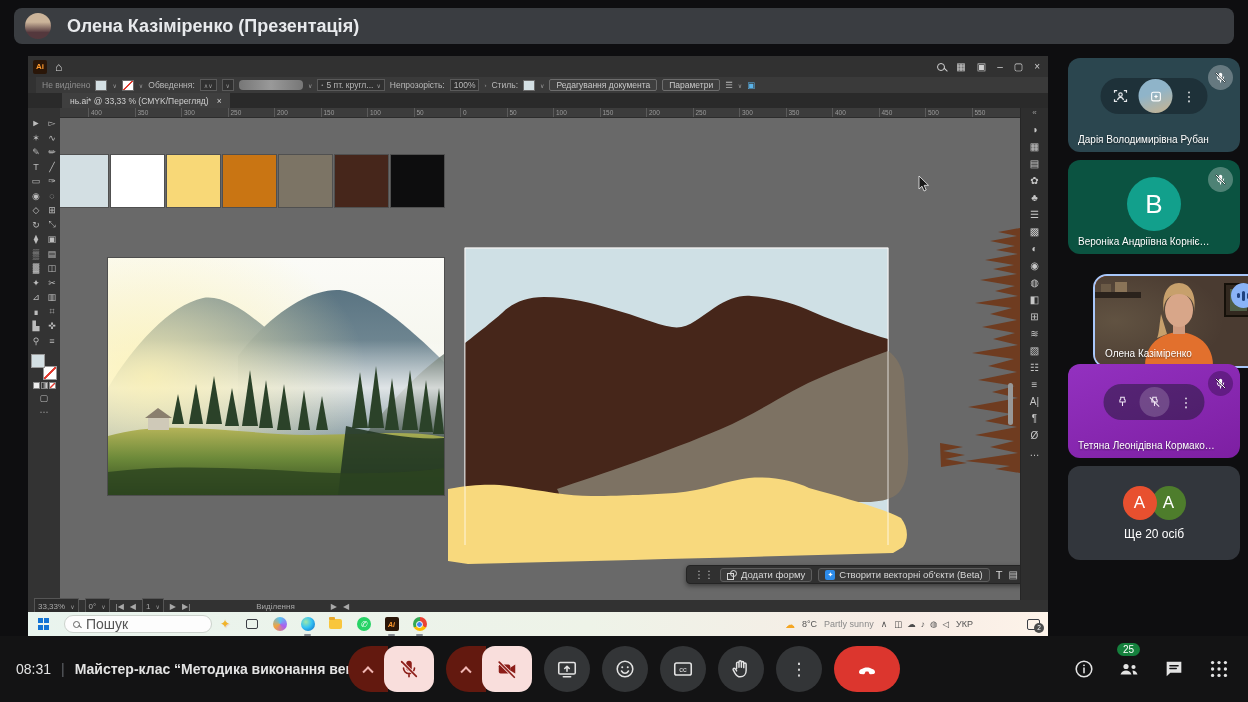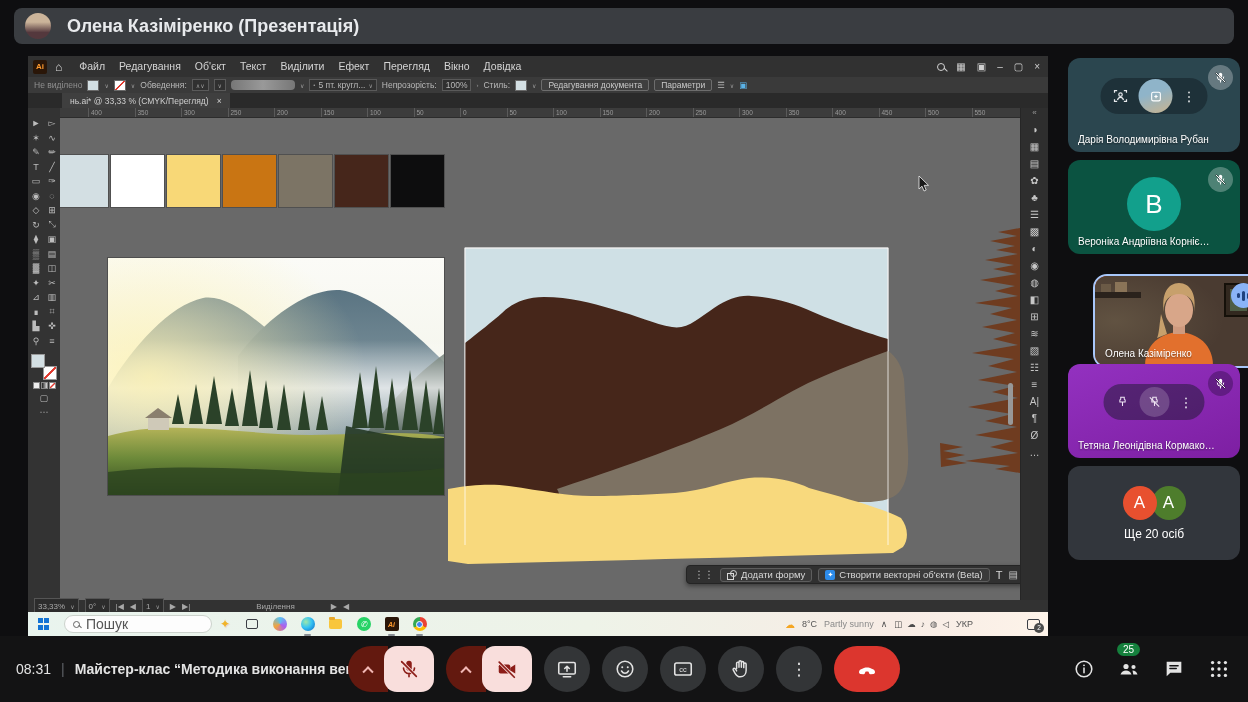--- a/index.html
+++ b/index.html
@@ -17,21 +17,21 @@
   .ai-window{left:28px;top:56px;width:1020px;height:556px;background:#323232;}
   .ai-titlebar{position:absolute;left:0;top:0;right:0;height:21px;background:#313131;display:flex;align-items:center;}
   .ai-logo{width:14px;height:14px;margin-left:5px;background:#2a1608;color:#ff9a2e;font-size:8px;font-weight:700;display:flex;align-items:center;justify-content:center;border-radius:2px;}
   .ai-home{color:#d8d8d8;font-size:12px;margin:0 10px 0 8px;}
   .menus{display:flex;}
   .menus span{color:#d4d4d4;font-size:10.5px;padding:0 7px;line-height:21px;}
   .tb-right{margin-left:auto;display:flex;align-items:center;gap:11px;padding-right:8px;color:#cfcfcf;font-size:10px;}
   .mag{width:8px;height:8px;border:1.4px solid #cfcfcf;border-radius:50%;position:relative;display:inline-block;}
   .mag::after{content:"";position:absolute;width:5px;height:1.4px;background:#cfcfcf;transform:rotate(45deg);right:-4px;bottom:-1px;}
 
-  .ai-controlbar{position:absolute;left:0;top:21px;right:0;height:16px;background:#3a3a3a;display:flex;align-items:center;gap:5px;padding:0 6px;font-size:8.5px;color:#b9b9b9;white-space:nowrap;overflow:hidden;}
+  .ai-controlbar{position:absolute;left:8px;top:21px;right:0;height:16px;background:#3a3a3a;display:flex;align-items:center;gap:5px;padding:0 6px;font-size:8.5px;color:#b9b9b9;white-space:nowrap;overflow:hidden;}
   .dim{color:#8f8f8f;}
   .chip{width:12px;height:11px;border:1px solid #6a6a6a;display:inline-block;}
   .chip.fill{background:#d3dfe3;}
   .chip.stroke{background:linear-gradient(135deg,#fff 42%,#e03a2f 45%,#e03a2f 55%,#fff 58%);}
   .mini{font-size:6px;color:#9a9a9a;}
   .cbox{height:12px;border:1px solid #5a5a5a;background:#303030;display:inline-flex;align-items:center;padding:0 3px;gap:3px;}
   .brushprev{width:64px;height:10px;background:linear-gradient(90deg,#777,#999,#777);border-radius:4px;}
   .ctl-btn{height:12px;border:1px solid #6d6d6d;border-radius:2px;color:#c9c9c9;font-size:8.5px;display:inline-flex;align-items:center;padding:0 6px;background:#3f3f3f;}
   .blueic{color:#5ab3e8;}
 
@@ -147,31 +147,20 @@
   <div class="banner abs">
     <div class="avatar"></div>
     <div class="pname">Олена Казіміренко (Презентація)</div>
   </div>
 
   <div class="ai-window abs">
 
     <div class="ai-titlebar">
       <div class="ai-logo">Ai</div>
       <div class="ai-home">⌂</div>
-      <div class="menus">
-          <span class="m-item">Файл</span>
-          <span class="m-item">Редагування</span>
-          <span class="m-item">Об'єкт</span>
-          <span class="m-item">Текст</span>
-          <span class="m-item">Виділити</span>
-          <span class="m-item">Ефект</span>
-          <span class="m-item">Перегляд</span>
-          <span class="m-item">Вікно</span>
-          <span class="m-item">Довідка</span>
-        </div>
       <div class="tb-right">
         <span class="mag"></span>
         <span>▦</span>
         <span>▣</span>
         <span>–</span>
         <span>▢</span>
         <span>×</span>
       </div>
     </div>
 

